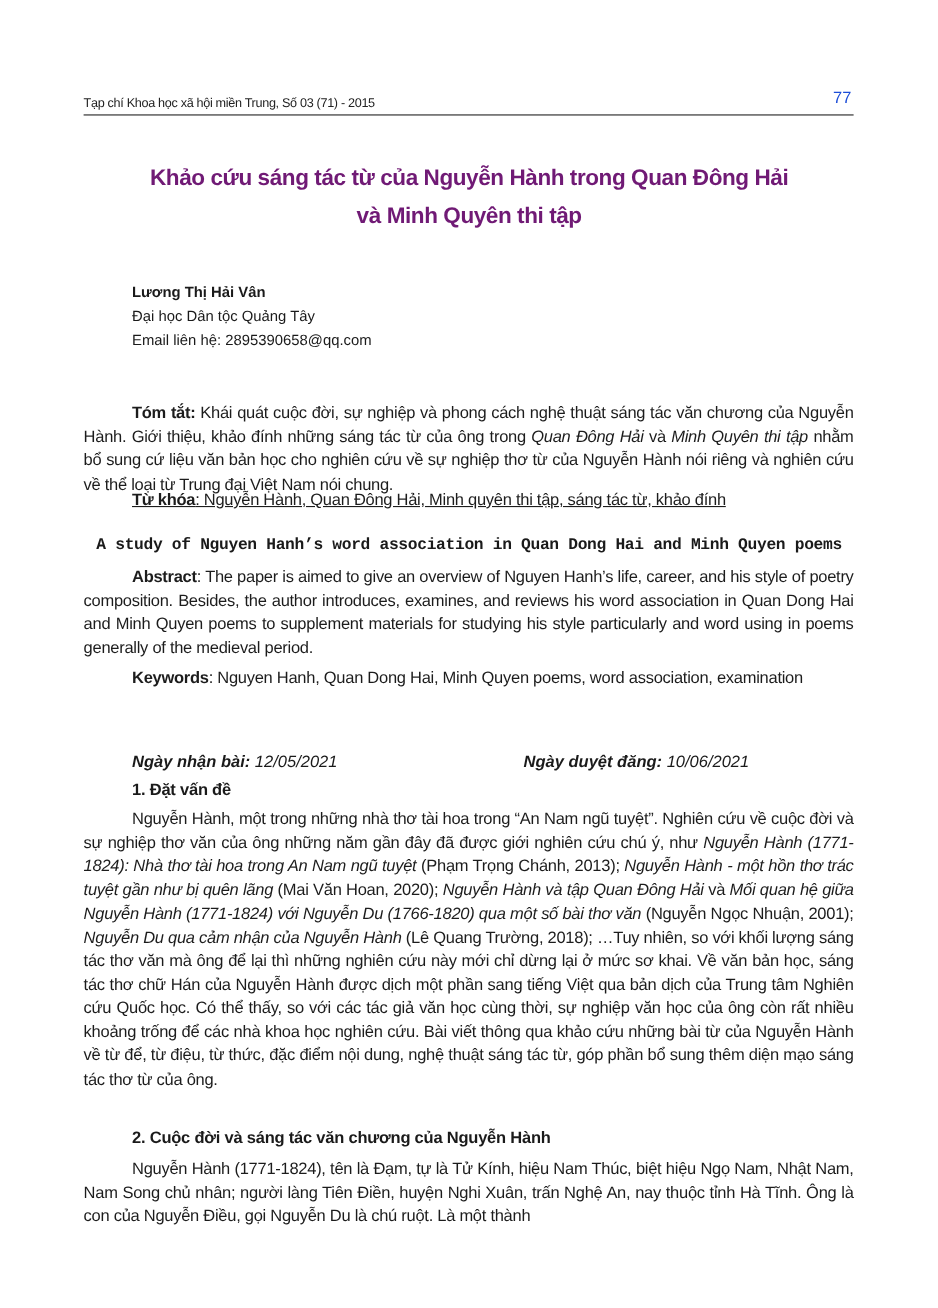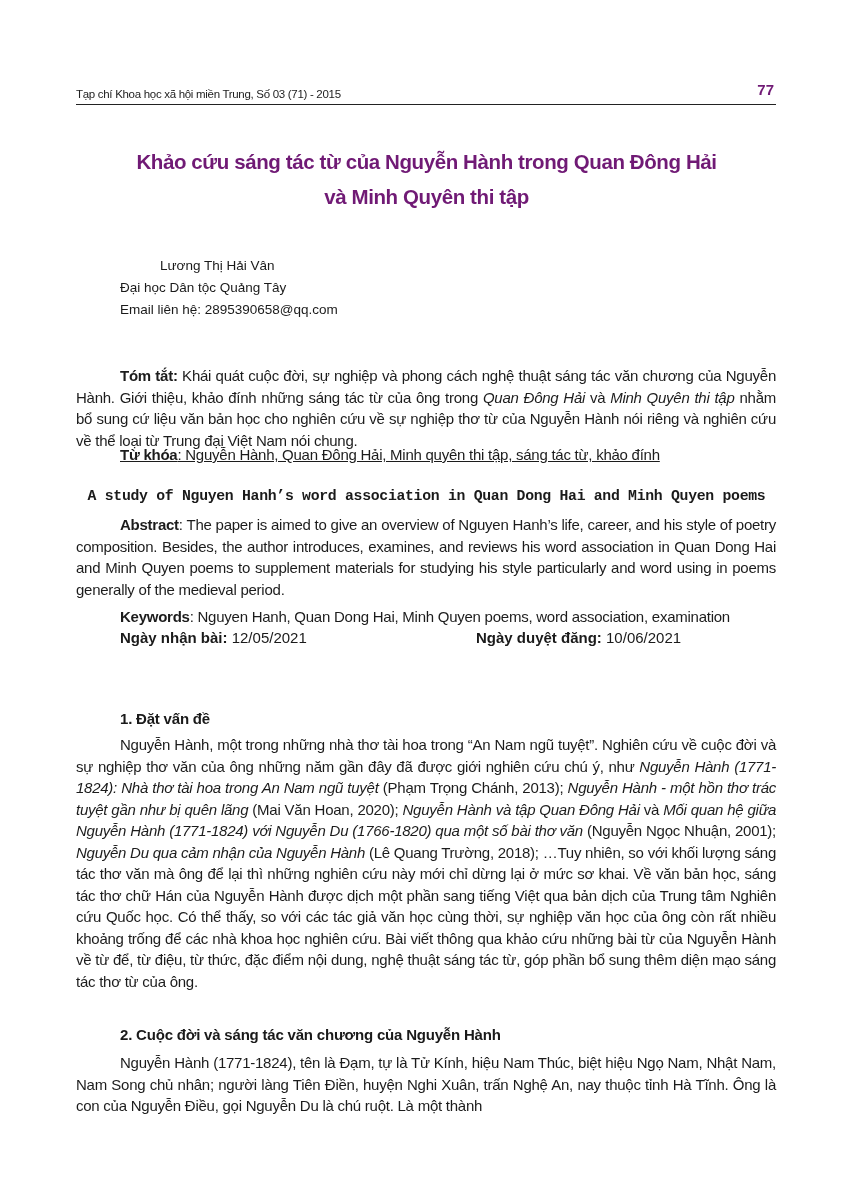--- a/index.html
+++ b/index.html
@@ -11,43 +11,43 @@
   .header {
     position: absolute; left: 76px; top: 80px; width: 700px; height: 24px;
     border-bottom: 1px solid #222;
   }
   .header-journal {
     position: absolute; left: 0; bottom: 4px;
     font-size: 11.5px; letter-spacing: -0.3px; color: #222;
   }
   .header-page {
     position: absolute; right: 2px; bottom: 6px;
-    font-size: 15px; font-weight: bold; color: #701a75;
+    font-size: 15px; font-weight: normal; color: #1d4ed8;
   }
   .title {
     position: absolute; left: 60px; top: 144px; width: 733px;
     text-align: center; font-weight: bold; font-size: 20.5px; line-height: 35px;
     letter-spacing: -0.4px; color: #701a75;
   }
   .author-block { position: absolute; left: 120px; top: 255px; font-size: 13.5px; line-height: 22px; }
-  .author-name { font-weight: normal; margin-left: 40px; }
+  .author-name { font-weight: bold; }
   .author-aff, .author-email { }
   .para {
     position: absolute; left: 76px; width: 700px;
     font-size: 15px; line-height: 21.5px; text-align: justify;
     letter-spacing: -0.25px; color: #1c1c1c;
   }
   .indent { text-indent: 44px; }
   .b { font-weight: bold; }
   .i { font-style: italic; }
   .eng-title {
     position: absolute; left: 60px; width: 733px; top: 488px;
     text-align: center; font-weight: bold; font-size: 14.8px; letter-spacing: -0.3px; font-family: Liberation Mono, monospace;
   }
-  .dates { position: absolute; left: 120px; top: 629px; width: 660px; font-size: 15px; }
+  .dates { position: absolute; left: 120px; top: 684px; width: 660px; font-size: 15px; font-style: italic; }
   .dates .d2 { position: absolute; left: 356px; top: 0; }
   .section-h {
     position: absolute; left: 120px; font-weight: bold; font-size: 15px; letter-spacing: -0.2px;
   }
 </style>
 </head>
 <body>
 
 <div class="header">
   <span class="header-journal">Tạp chí Khoa học xã hội miền Trung, Số 03 (71) - 2015</span>

